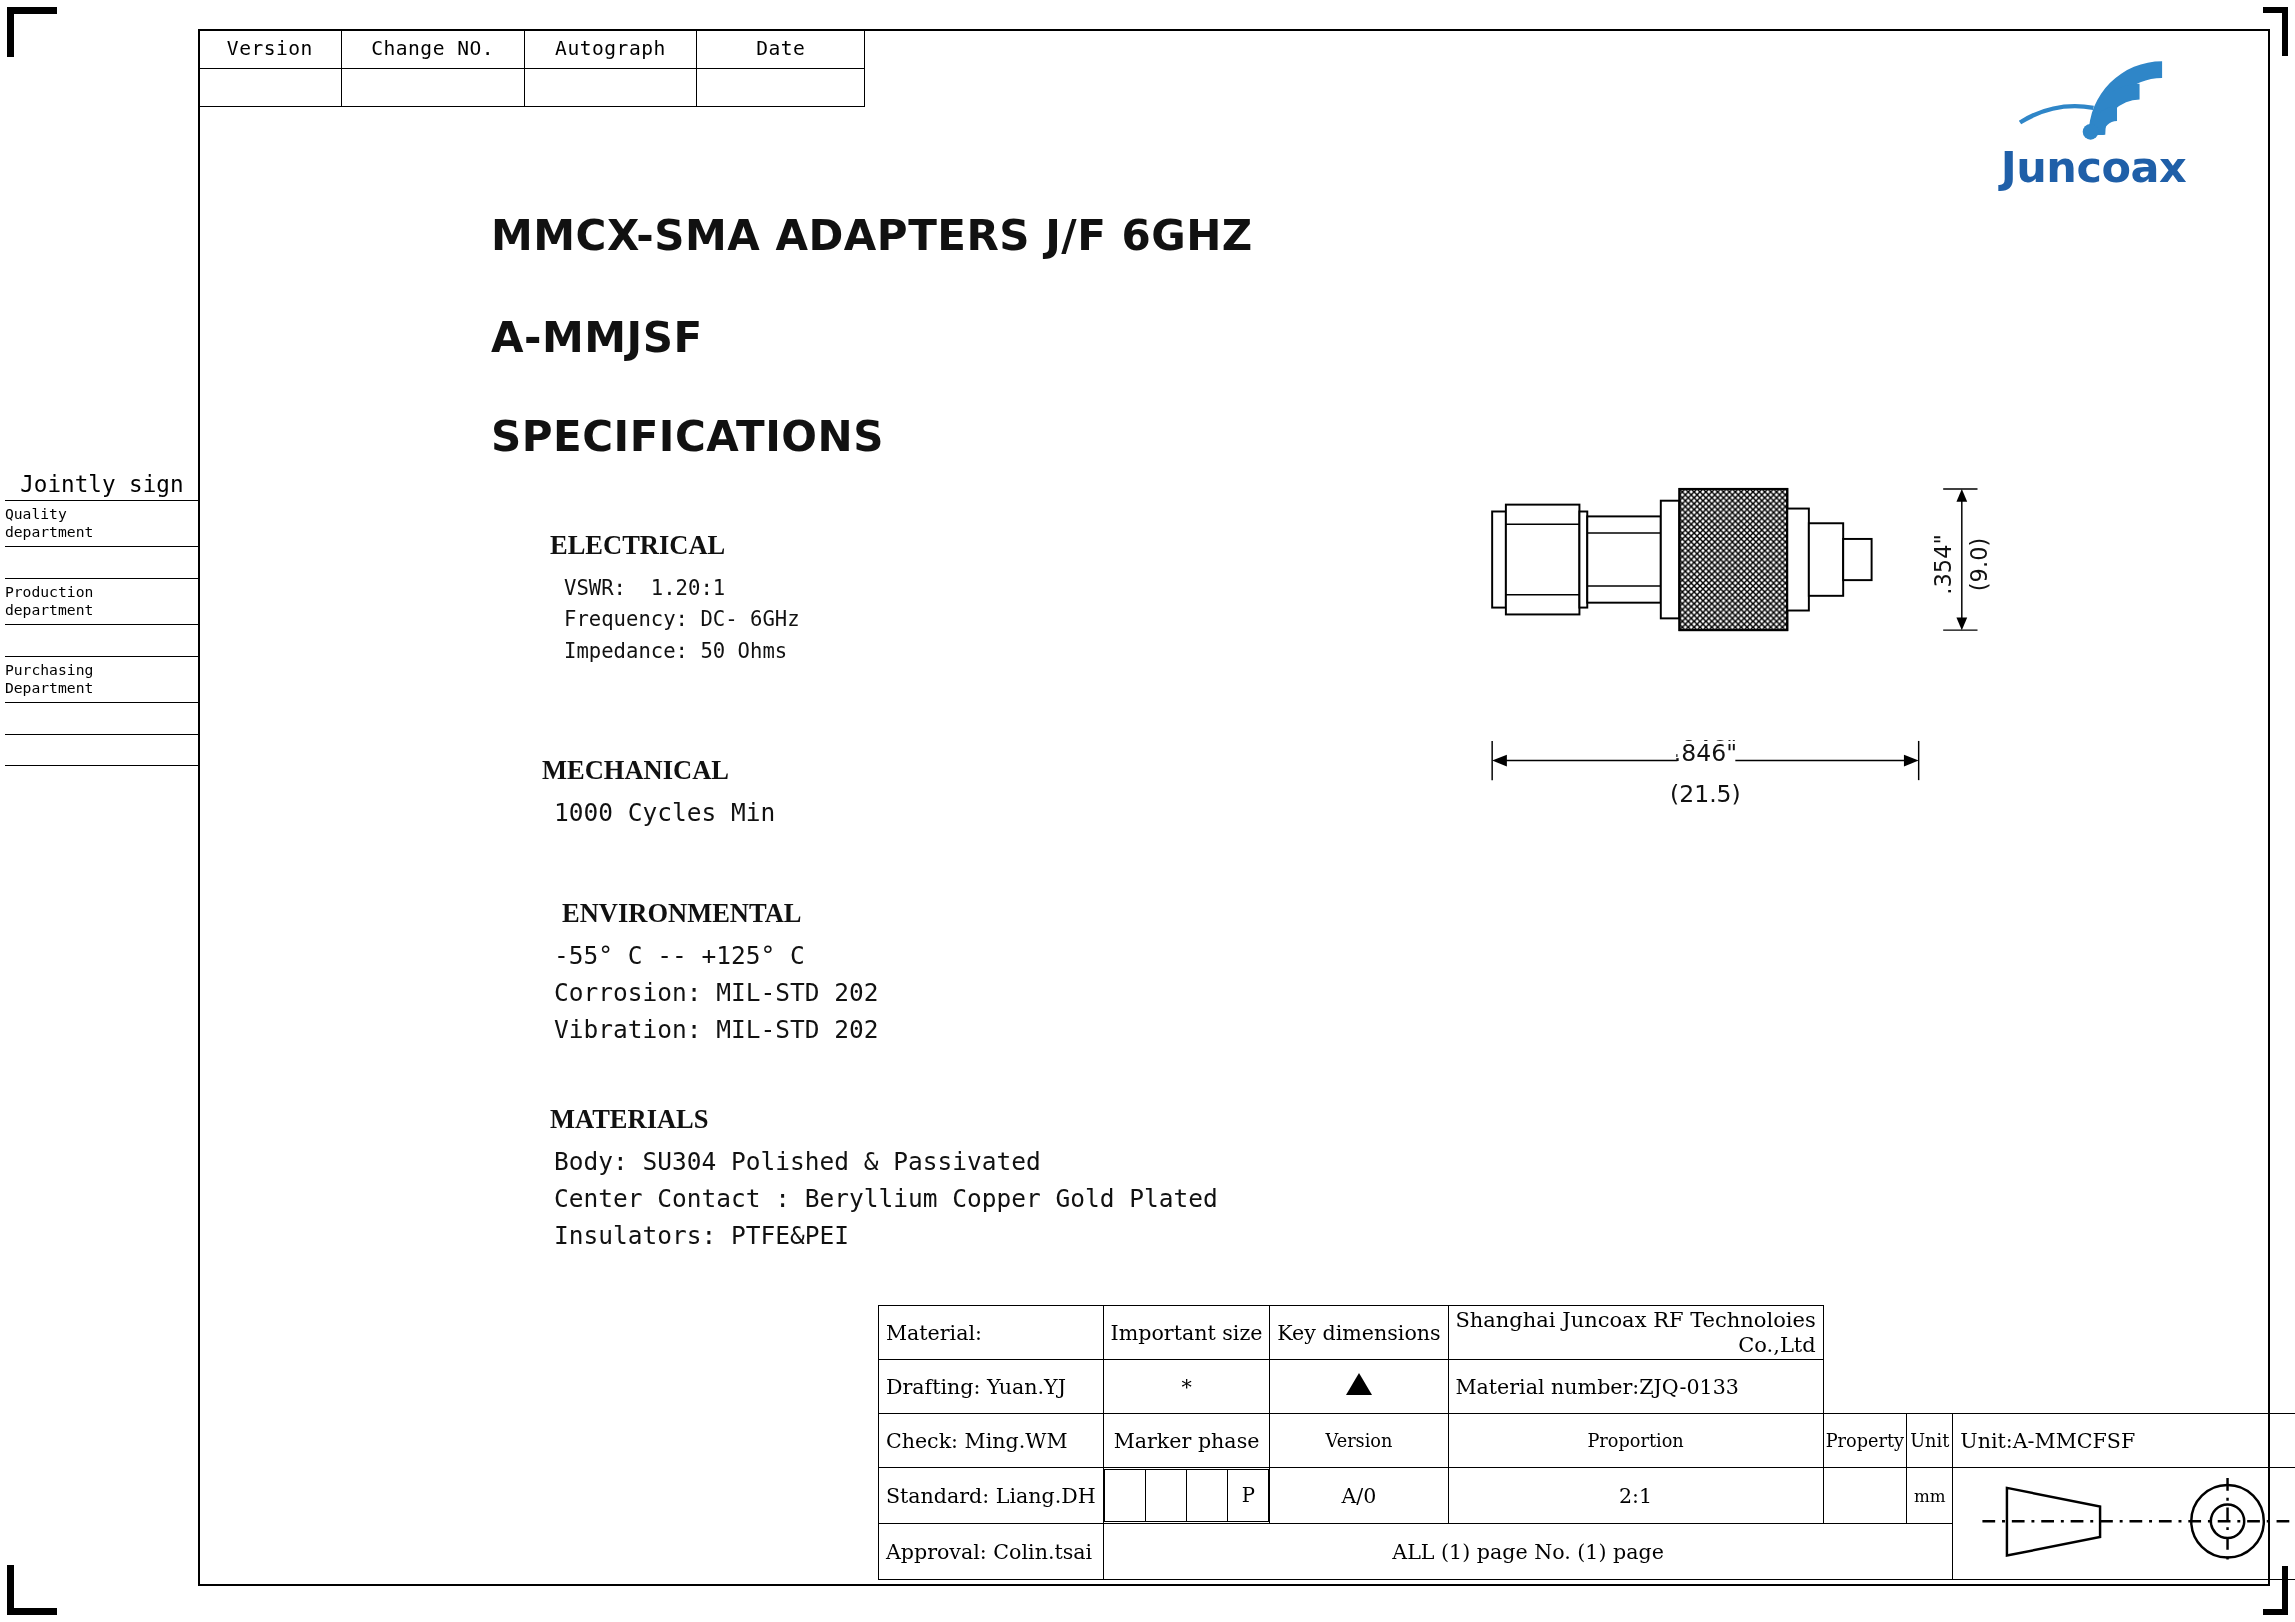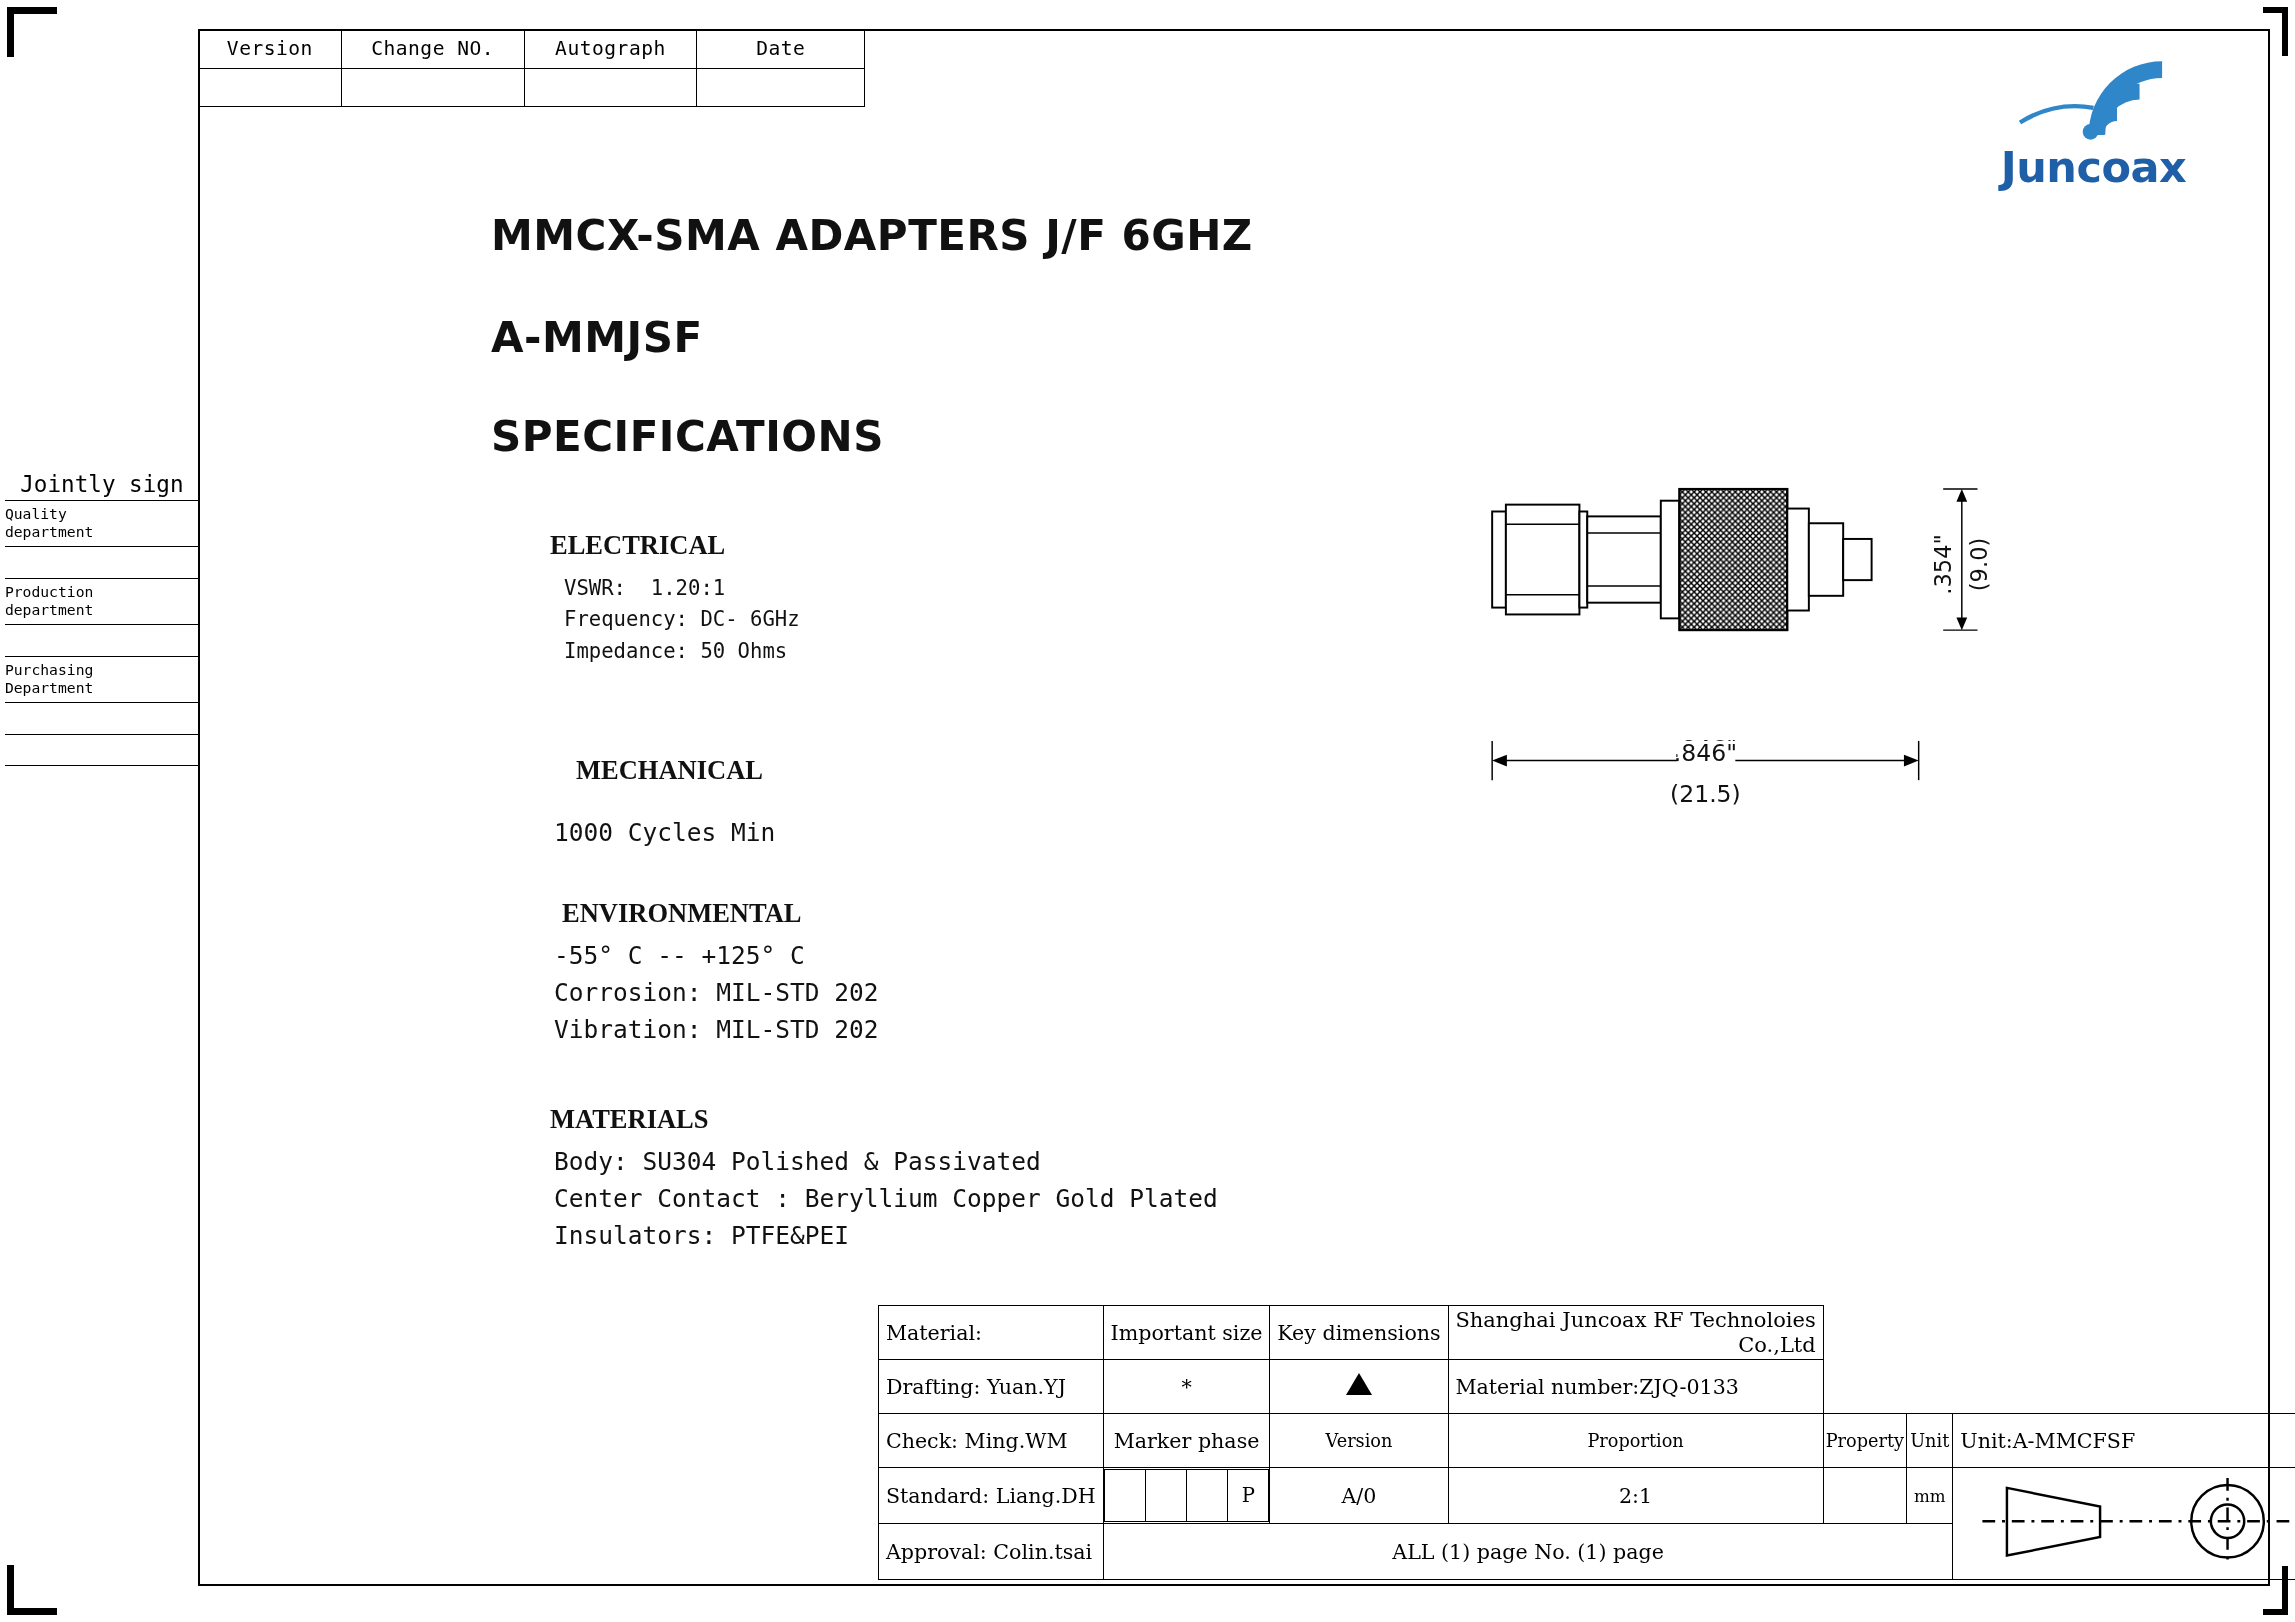--- a/index.html
+++ b/index.html
@@ -124,22 +124,22 @@
     position: absolute;
     font-family: "DejaVu Sans Mono", monospace;
     font-size: 24.5px;
     line-height: 1.5;
     white-space: pre;
     color: #111;
   }
 
   #h-elec  { left: 550px; top: 530px; }
   #b-elec  { left: 564px; top: 573px; }
-  #h-mech  { left: 576px; top: 755px; }
-  #b-mech  { left: 554px; top: 795px; margin-top: 20px; }
+  #h-mech  { left: 542px; top: 755px; }
+  #b-mech  { left: 554px; top: 795px; }
   #h-env   { left: 550px; top: 898px; margin-left: 12px; }
   #b-env   { left: 554px; top: 938px; }
   #h-mat   { left: 550px; top: 1104px; }
   #b-mat   { left: 554px; top: 1144px; }
 
   
   #logo {
     position: absolute;
     right: 74px;
     top: 49px;

